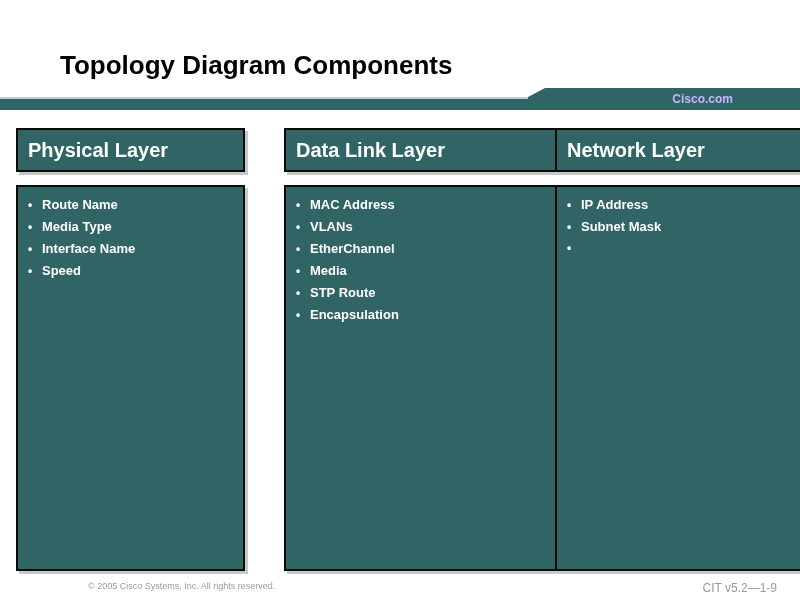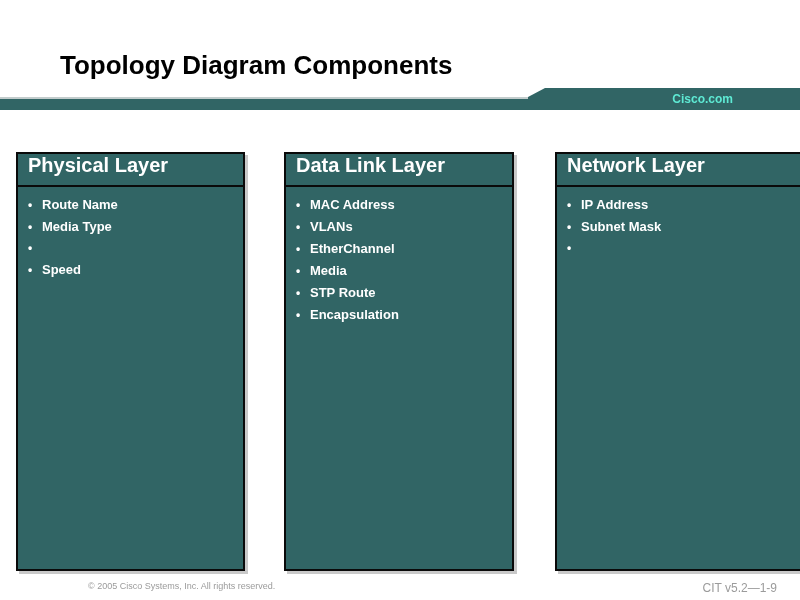--- a/index.html
+++ b/index.html
@@ -24,35 +24,35 @@
     border-top:2px solid var(--band-bevel);
     box-sizing:border-box;
   }
   .band-tab{
     position:absolute;top:88px;right:0;width:272px;height:22px;
     background:var(--teal);
     clip-path:polygon(17px 0, 100% 0, 100% 100%, 0 100%, 0 9px);
   }
   .brand{
     position:absolute;top:4px;right:67px;
-    font-size:12px;font-weight:bold;color:#5eead4;white-space:nowrap;text-align:center;
+    font-size:12px;font-weight:bold;color:#c4b5fd;white-space:nowrap;text-align:center;
   }
   .col{position:absolute;top:0;height:600px;}
   .col-0{left:16px;width:229px;}
-  .col-1{left:284px;width:230px;}
+  .col-1{left:284px;width:230px;padding-left:48px;}
   .col-2{left:555px;width:252px;}
   .head{
     position:absolute;top:128px;left:0;right:0;height:44px;
     background:var(--teal);
     border:2px solid var(--border);
     box-shadow:3px 3px 0 var(--shadow);
     box-sizing:border-box;
-    display:flex;
+    display:flex;align-items:center;
     padding-left:10px;
-    color:#ffffff;font-size:20px;font-weight:bold;white-space:nowrap;margin-top:24px;
+    color:#ffffff;font-size:20px;font-weight:bold;white-space:nowrap;
   }
   .bodybox{
     position:absolute;top:185px;left:0;right:0;height:386px;
     background:var(--teal);
     border:2px solid var(--border);
     box-shadow:3px 3px 0 var(--shadow);
     box-sizing:border-box;
   }
   ul.items{
     list-style:none;margin:0;padding:7px 4px 0 10px;
@@ -94,20 +94,21 @@
           <li>
             <span class="bullet">•</span>
             <span>Route Name</span>
           </li>
           <li>
             <span class="bullet">•</span>
             <span>Media Type</span>
           </li>
           <li>
             <span class="bullet">•</span>
+            <span>Interface Name</span>
           </li>
           <li>
             <span class="bullet">•</span>
             <span>Speed</span>
           </li>
         </ul>
     </div>
   </div>
 
   <div class="col col-1">

